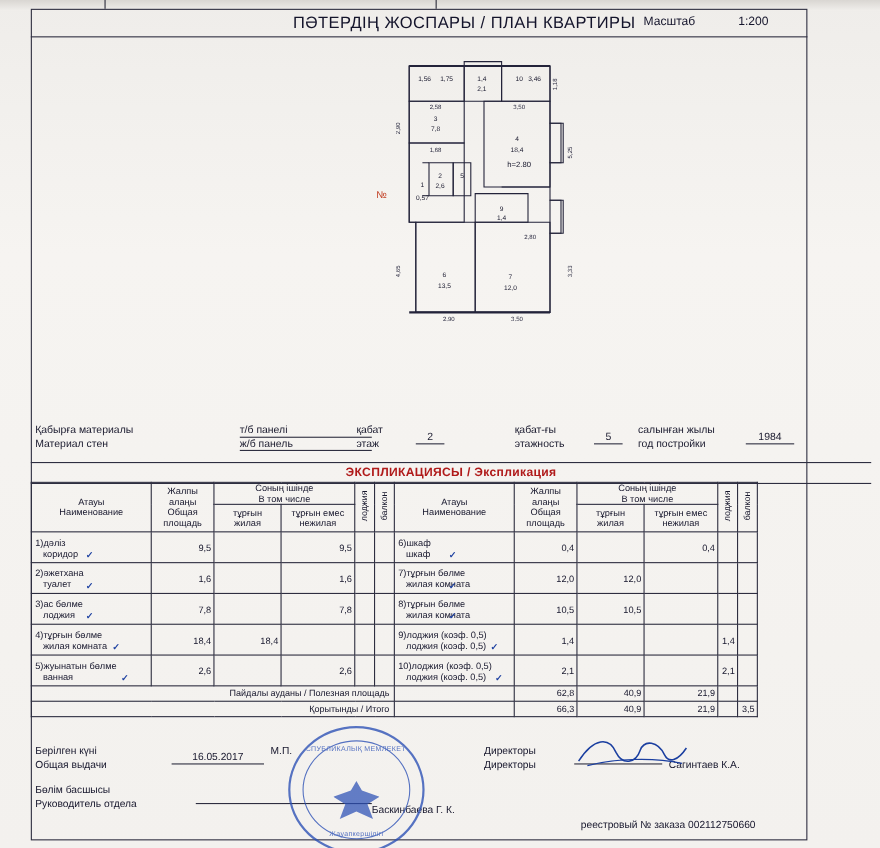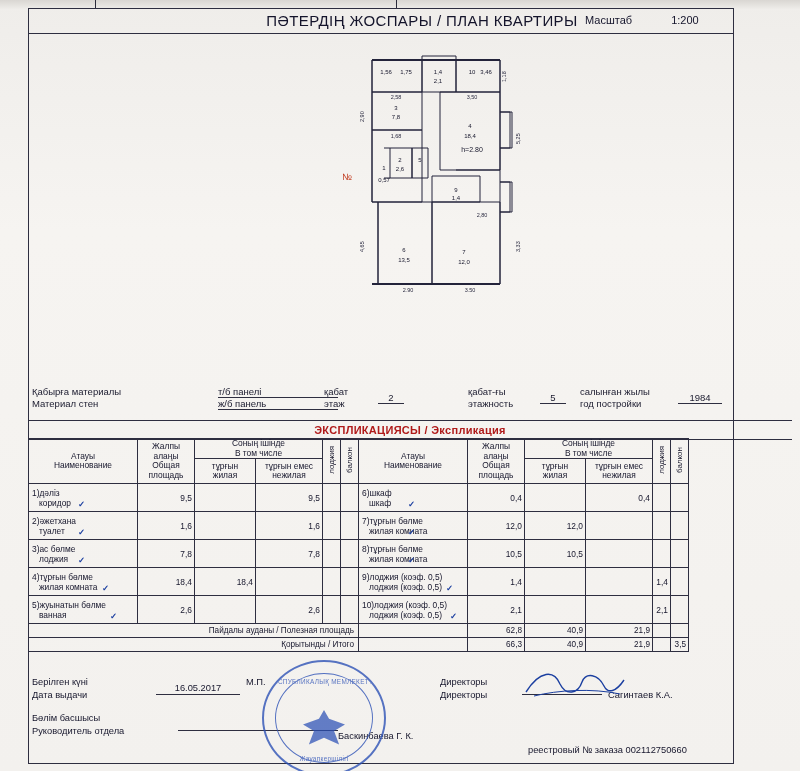--- a/index.html
+++ b/index.html
@@ -442,21 +442,21 @@
       <td class="num">40,9</td>
       <td class="num">21,9</td>
       <td></td>
       <td class="num">3,5</td>
     </tr>
   </tbody>
     </table>
 
   <div class="footer">
     <span class="c" style="left:4px;top:8px;">Берілген күні</span>
-    <span class="c" style="left:4px;top:21px;">Дата выдачи</span>
+    <span class="c" style="left:4px;top:21px;">Общая выдачи</span>
     <span class="c ul" style="left:128px;top:14px;width:84px;text-align:center;">16.05.2017</span>
     <span class="c" style="left:218px;top:8px;">М.П.</span>
 
     <span class="c" style="left:4px;top:44px;">Бөлім басшысы</span>
     <span class="c" style="left:4px;top:57px;">Руководитель отдела</span>
     <span class="c" style="left:310px;top:62px;">Баскинбаева Г. К.</span>
     <span class="sigline" style="left:150px;top:62px;width:160px;"></span>
 
     <span class="c" style="left:412px;top:8px;">Директоры</span>
     <span class="c" style="left:412px;top:21px;">Директоры</span>

